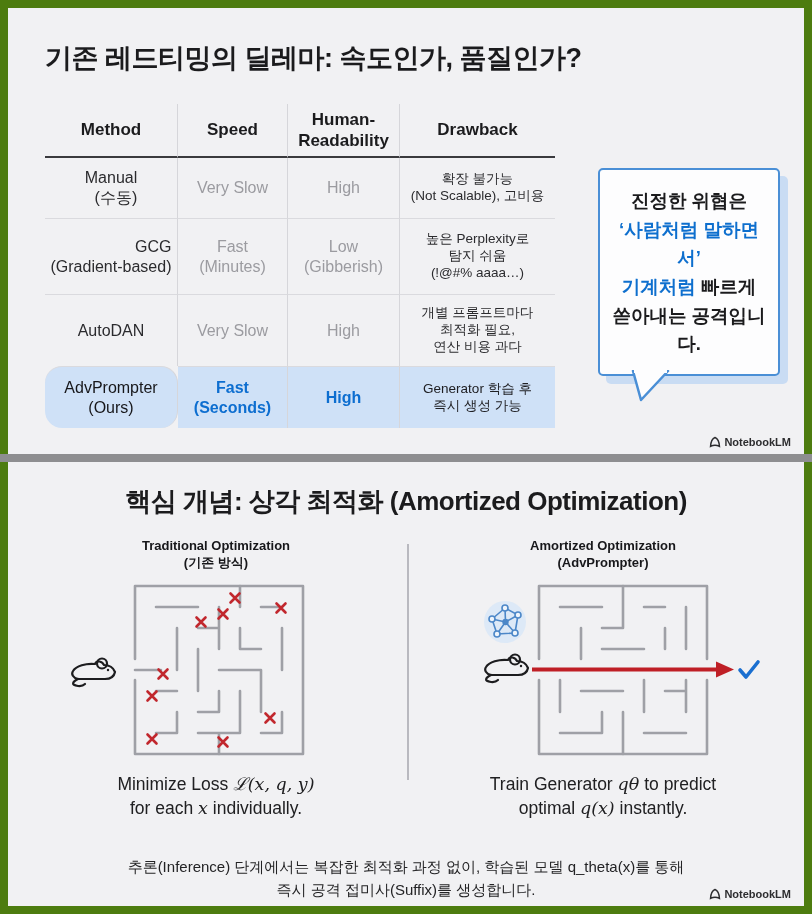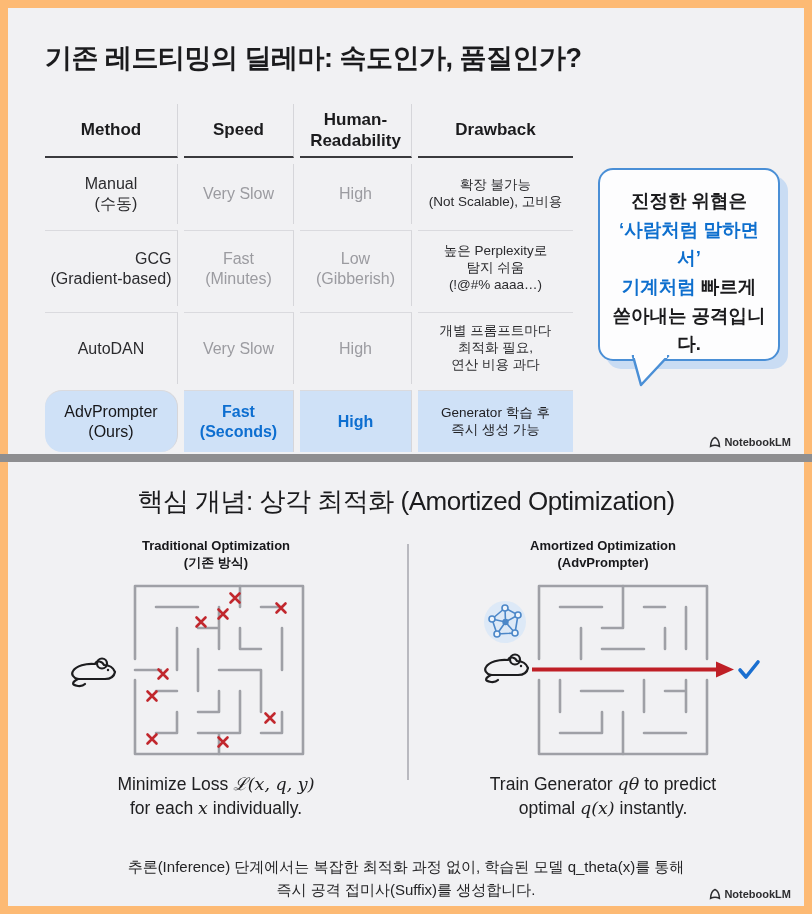--- a/index.html
+++ b/index.html
@@ -1,54 +1,54 @@
 <!DOCTYPE html>
 <html><head>
 <meta charset="utf-8">
 <style>
   html,body{margin:0;padding:0;background:#161616;}
-  .frame{position:relative;width:812px;height:914px;background:#fdba74;overflow:hidden;
+  .frame{position:relative;width:812px;height:914px;background:#4d7c0f;overflow:hidden;
          font-family:"Liberation Sans","DejaVu Sans",sans-serif;}
   .slide{position:absolute;left:8px;width:796px;background:#f1f1f3;}
   .slide1{top:8px;height:446px;}
   .slide2{top:462px;height:444px;}
   .gapband{position:absolute;left:0;top:454px;width:812px;height:8px;background:#8e8e90;}
 
   
   .s1-title{position:absolute;left:37px;top:32px;font-size:27px;font-weight:bold;
             color:#1b1b1d;letter-spacing:-0.5px;}
   .tbl{position:absolute;left:37px;top:96px;display:grid;
        grid-template-columns:133px 110px 112px 155px;
-       grid-template-rows:54px 60px 76px 72px 62px;gap:6px;}
+       grid-template-rows:54px 60px 76px 72px 62px;}
   .cell{display:flex;align-items:center;justify-content:center;text-align:center;
         white-space:pre-line;padding:2px 4px;box-sizing:border-box;line-height:1.25;}
   .colsep{border-right:1px solid #d6d6da;}
   .hdr{font-weight:bold;font-size:17px;color:#1b1b1d;border-bottom:2px solid #3a3a3d;}
   .rowsep{border-top:1px solid #dadade;}
   .c-method{font-size:16px;color:#2b2b2e;text-align:right;}
   .c-gray{font-size:16px;color:#9b9ba0;}
   .c-draw{font-size:13.5px;color:#2b2b2e;}
   .hl{background:#cfe1f7;}
   .hl-method{font-weight:normal;color:#17171a;border-radius:17px;}
   .hl-blue{font-weight:bold;color:#0d6ed0;}
   .hl-draw{color:#202024;}
 
   .bubble{position:absolute;left:590px;top:160px;width:182px;
-          background:#fdfdfe;border:2.5px solid #4a8fd6;border-radius:15px;
-          box-shadow:8px 8px 0 #c9dcf3;padding:17px 8px 0 8px;box-sizing:border-box;
+          background:#fdfdfe;border:2.5px solid #4a8fd6;border-radius:5px;
+          box-shadow:8px 8px 0 #c9dcf3;padding:17px 8px 15px 8px;box-sizing:border-box;
           text-align:center;font-size:18.5px;font-weight:bold;line-height:1.55;color:#1b1b1d;}
   .blue{color:#0e6fce;}
   .tail{position:absolute;left:26px;bottom:-30px;}
 
   .wm{position:absolute;right:13px;bottom:6px;display:flex;align-items:center;gap:3px;
       font-size:11px;font-weight:bold;color:#2d2d2f;}
 
   
   .s2-title{position:absolute;left:0;right:0;top:22px;text-align:center;
-            font-size:26px;font-weight:normal;color:#1b1b1d;letter-spacing:-0.5px;}
+            font-size:26px;font-weight:bold;color:#1b1b1d;letter-spacing:-0.5px;}
   .s2col{position:absolute;top:76px;text-align:center;}
   .s2-left{left:28px;width:360px;}
   .s2-right{left:412px;width:366px;}
   .s2head{font-size:13px;font-weight:bold;color:#17171a;white-space:pre-line;line-height:1.3;}
   .divider{position:absolute;left:399px;top:82px;width:1.5px;height:236px;background:#b9b9bf;}
   .diag{margin-top:6px;}
   .cap{font-size:17.5px;color:#202022;line-height:1.4;}
   .mathv{font-family:"DejaVu Serif","Liberation Serif",serif;font-style:italic;}
   .s2footer{position:absolute;left:0;right:0;top:393px;text-align:center;
             font-size:15px;color:#232325;line-height:1.55;}

